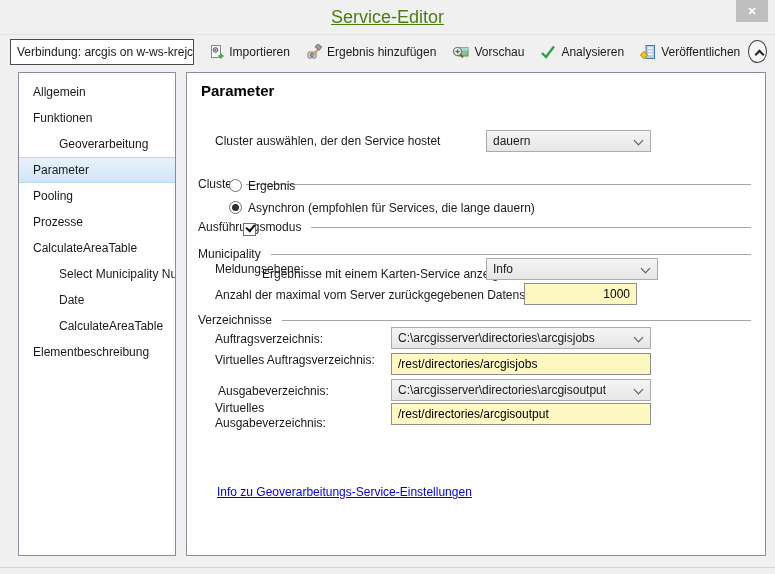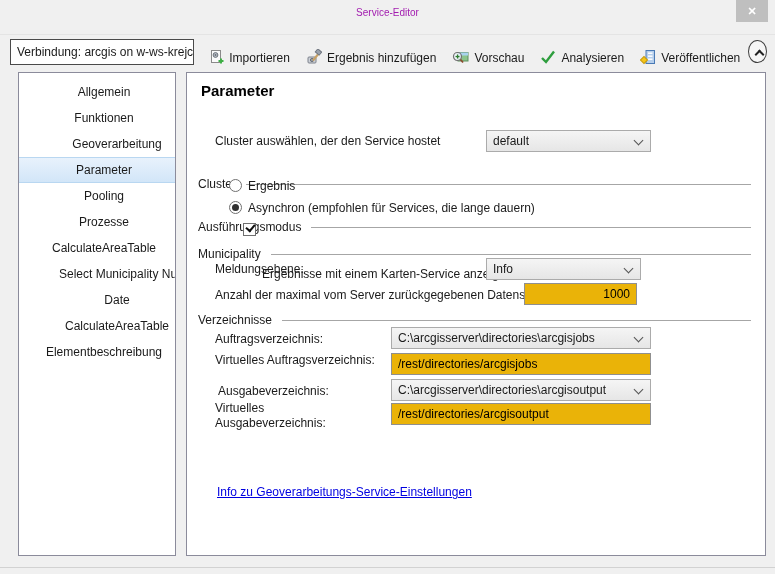--- a/index.html
+++ b/index.html
@@ -5,67 +5,67 @@
   * { margin:0; padding:0; box-sizing:border-box; }
   html,body { background:#d8d8d8; }
   body { font-family:"Liberation Sans", sans-serif; font-size:12px; color:#1a1a1a; }
   #dialog {
     position:relative; width:775px; height:574px; background:#f0f0f0;
     outline:1px solid #b0b0b0; overflow:hidden;
   }
   
   .titlebar { position:absolute; top:0; left:0; right:0; height:34px; }
   .title { position:absolute; top:7px; left:0; right:0; text-align:center;
-           font-size:10px; color:#a21caf; }
+           font-size:18px; color:#4d7c0f;text-decoration:underline; }
   .close-btn { position:absolute; top:0; right:7px; width:32px; height:22px;
                background:#bfbfbf; color:#ffffff; text-align:center; line-height:22px;
                font-size:11px; font-weight:bold; cursor:default; }
   
   .toolbar { position:absolute; top:34px; left:0; right:0; height:34px;
              display:flex; align-items:center; padding:0 8px 0 10px;
              border-top:1px solid #e4e4e4; }
   .conn-box { width:228px; height:26px; background:#ffffff; border:1px solid #4a4a4a;
               line-height:24px; padding:0 6px; white-space:nowrap; overflow:hidden;
               margin-right:6px; }
-  .tool-btn { display:flex; align-items:flex-end; gap:5px; padding:0 8px; height:26px;
+  .tool-btn { display:flex; align-items:center; gap:5px; padding:0 8px; height:26px;
               white-space:nowrap; cursor:default; }
   .tool-btn svg { display:block; }
   .collapse-btn { margin-left:auto; width:23px; height:23px; border:1px solid #3f3f3f;
                   border-radius:50%; position:relative; background:#f6f6f6; }
   .chev-up { position:absolute; left:7px; top:10px; width:7px; height:7px;
              border-left:2px solid #222; border-top:2px solid #222;
              transform:rotate(45deg); }
   
   .panel { position:absolute; background:#ffffff; border:1px solid #8b8b9b; }
   #sidebar { left:18px; top:72px; width:158px; height:484px; overflow:hidden; }
   #main    { left:186px; top:72px; width:580px; height:484px; overflow:hidden; }
   
   .side-item { height:26px; line-height:26px; padding-left:14px; white-space:nowrap;
-               overflow:hidden; cursor:default; margin-top:0;text-align:center; }
+               overflow:hidden; cursor:default; margin-top:0; }
   .side-item.first { margin-top:6px; }
   .side-item.indent { padding-left:40px; }
   .side-item.selected {
     background:linear-gradient(#e8f2fc, #d2e6f8);
     border-top:1px solid #b9d7f1; border-bottom:1px solid #b9d7f1;
     height:26px; line-height:24px;
   }
   
   .main-title { position:absolute; left:14px; top:9px; font-size:15px; font-weight:bold; color:#000; }
   .sec-head { position:absolute; left:11px; right:14px; display:flex; align-items:center; }
   .sec-head .sec-label { white-space:nowrap; padding-right:10px; }
   .sec-head .sec-line { flex:1; border-top:1px solid #a6a6a6; height:0; }
   .flabel { position:absolute; white-space:nowrap; }
   .combo { position:absolute; height:22px; border:1px solid #ababab;
            background:linear-gradient(#f5f5f5,#e6e6e6); display:flex; align-items:center;
            padding:0 22px 0 6px; cursor:default; }
   .combo .combo-text { white-space:nowrap; overflow:hidden; }
   .combo .chev-down { position:absolute; right:8px; top:6px; width:7px; height:7px;
            border-left:1px solid #555; border-bottom:1px solid #555;
            transform:rotate(-45deg); }
-  .tbox { position:absolute; height:22px; border:1px solid #8f8f8f; background:#eab308;
+  .tbox { position:absolute; height:22px; border:1px solid #8f8f8f; background:#fef9c3;
           font-family:"Liberation Sans", sans-serif; font-size:12px; padding:0 6px; }
   .tbox.num { text-align:right; }
   .radio { position:absolute; width:13px; height:13px; border:1px solid #707070;
            border-radius:50%; background:#fff; }
   .radio.checked::after { content:""; position:absolute; left:2px; top:2px;
            width:7px; height:7px; border-radius:50%; background:#313131; }
   .checkbox { position:absolute; width:13px; height:13px; border:1px solid #707070;
            background:#fff; }
   .checkbox.checked::after { content:""; position:absolute; left:2px; top:0px;
            width:7px; height:4px; border-left:2px solid #111; border-bottom:2px solid #111;
@@ -169,41 +169,41 @@
 
   <div id="main" class="panel">
     <div class="main-title">Parameter</div>
 
     <div class="sec-head" style="top:104px;">
       <span class="sec-label">Cluster</span>
       <span class="sec-line"></span>
     </div>
     <div class="flabel" style="left:28px; top:61px;">Cluster auswählen, der den Service hostet</div>
     <div class="combo" style="left:299px; top:57px; width:165px;">
-      <span class="combo-text">default</span>
+      <span class="combo-text">dauern</span>
       <span class="chev-down"></span>
     </div>
 
     <div class="sec-head" style="top:147px;">
       <span class="sec-label">Ausführungsmodus</span>
       <span class="sec-line"></span>
     </div>
     <div class="radio" style="left:42px; top:106px;"></div>
     <div class="flabel" style="left:61px; top:106px;">Ergebnis</div>
     <div class="radio checked" style="left:42px; top:128px;"></div>
     <div class="flabel" style="left:61px; top:128px;">Asynchron (empfohlen für Services, die lange dauern)</div>
     <div class="checkbox checked" style="left:56px; top:150px;"></div>
     <div class="flabel" style="left:75px; top:150px;margin-top:44px;">Ergebnisse mit einem Karten-Service anzeigen</div>
 
     <div class="sec-head" style="top:174px;">
       <span class="sec-label">Municipality</span>
       <span class="sec-line"></span>
     </div>
     <div class="flabel" style="left:28px; top:189px;">Meldungsebene:</div>
-    <div class="combo" style="left:299px; top:185px; width:155px;">
+    <div class="combo" style="left:299px; top:185px; width:172px;">
       <span class="combo-text">Info</span>
       <span class="chev-down"></span>
     </div>
     <div class="flabel" style="left:28px; top:215px;">Anzahl der maximal vom Server zurückgegebenen Datensätze</div>
     <input class="tbox num" style="left: 337px; top: 210px; width: 113px;" value="1000">
 
     <div class="sec-head" style="top:240px;">
       <span class="sec-label">Verzeichnisse</span>
       <span class="sec-line"></span>
     </div>

